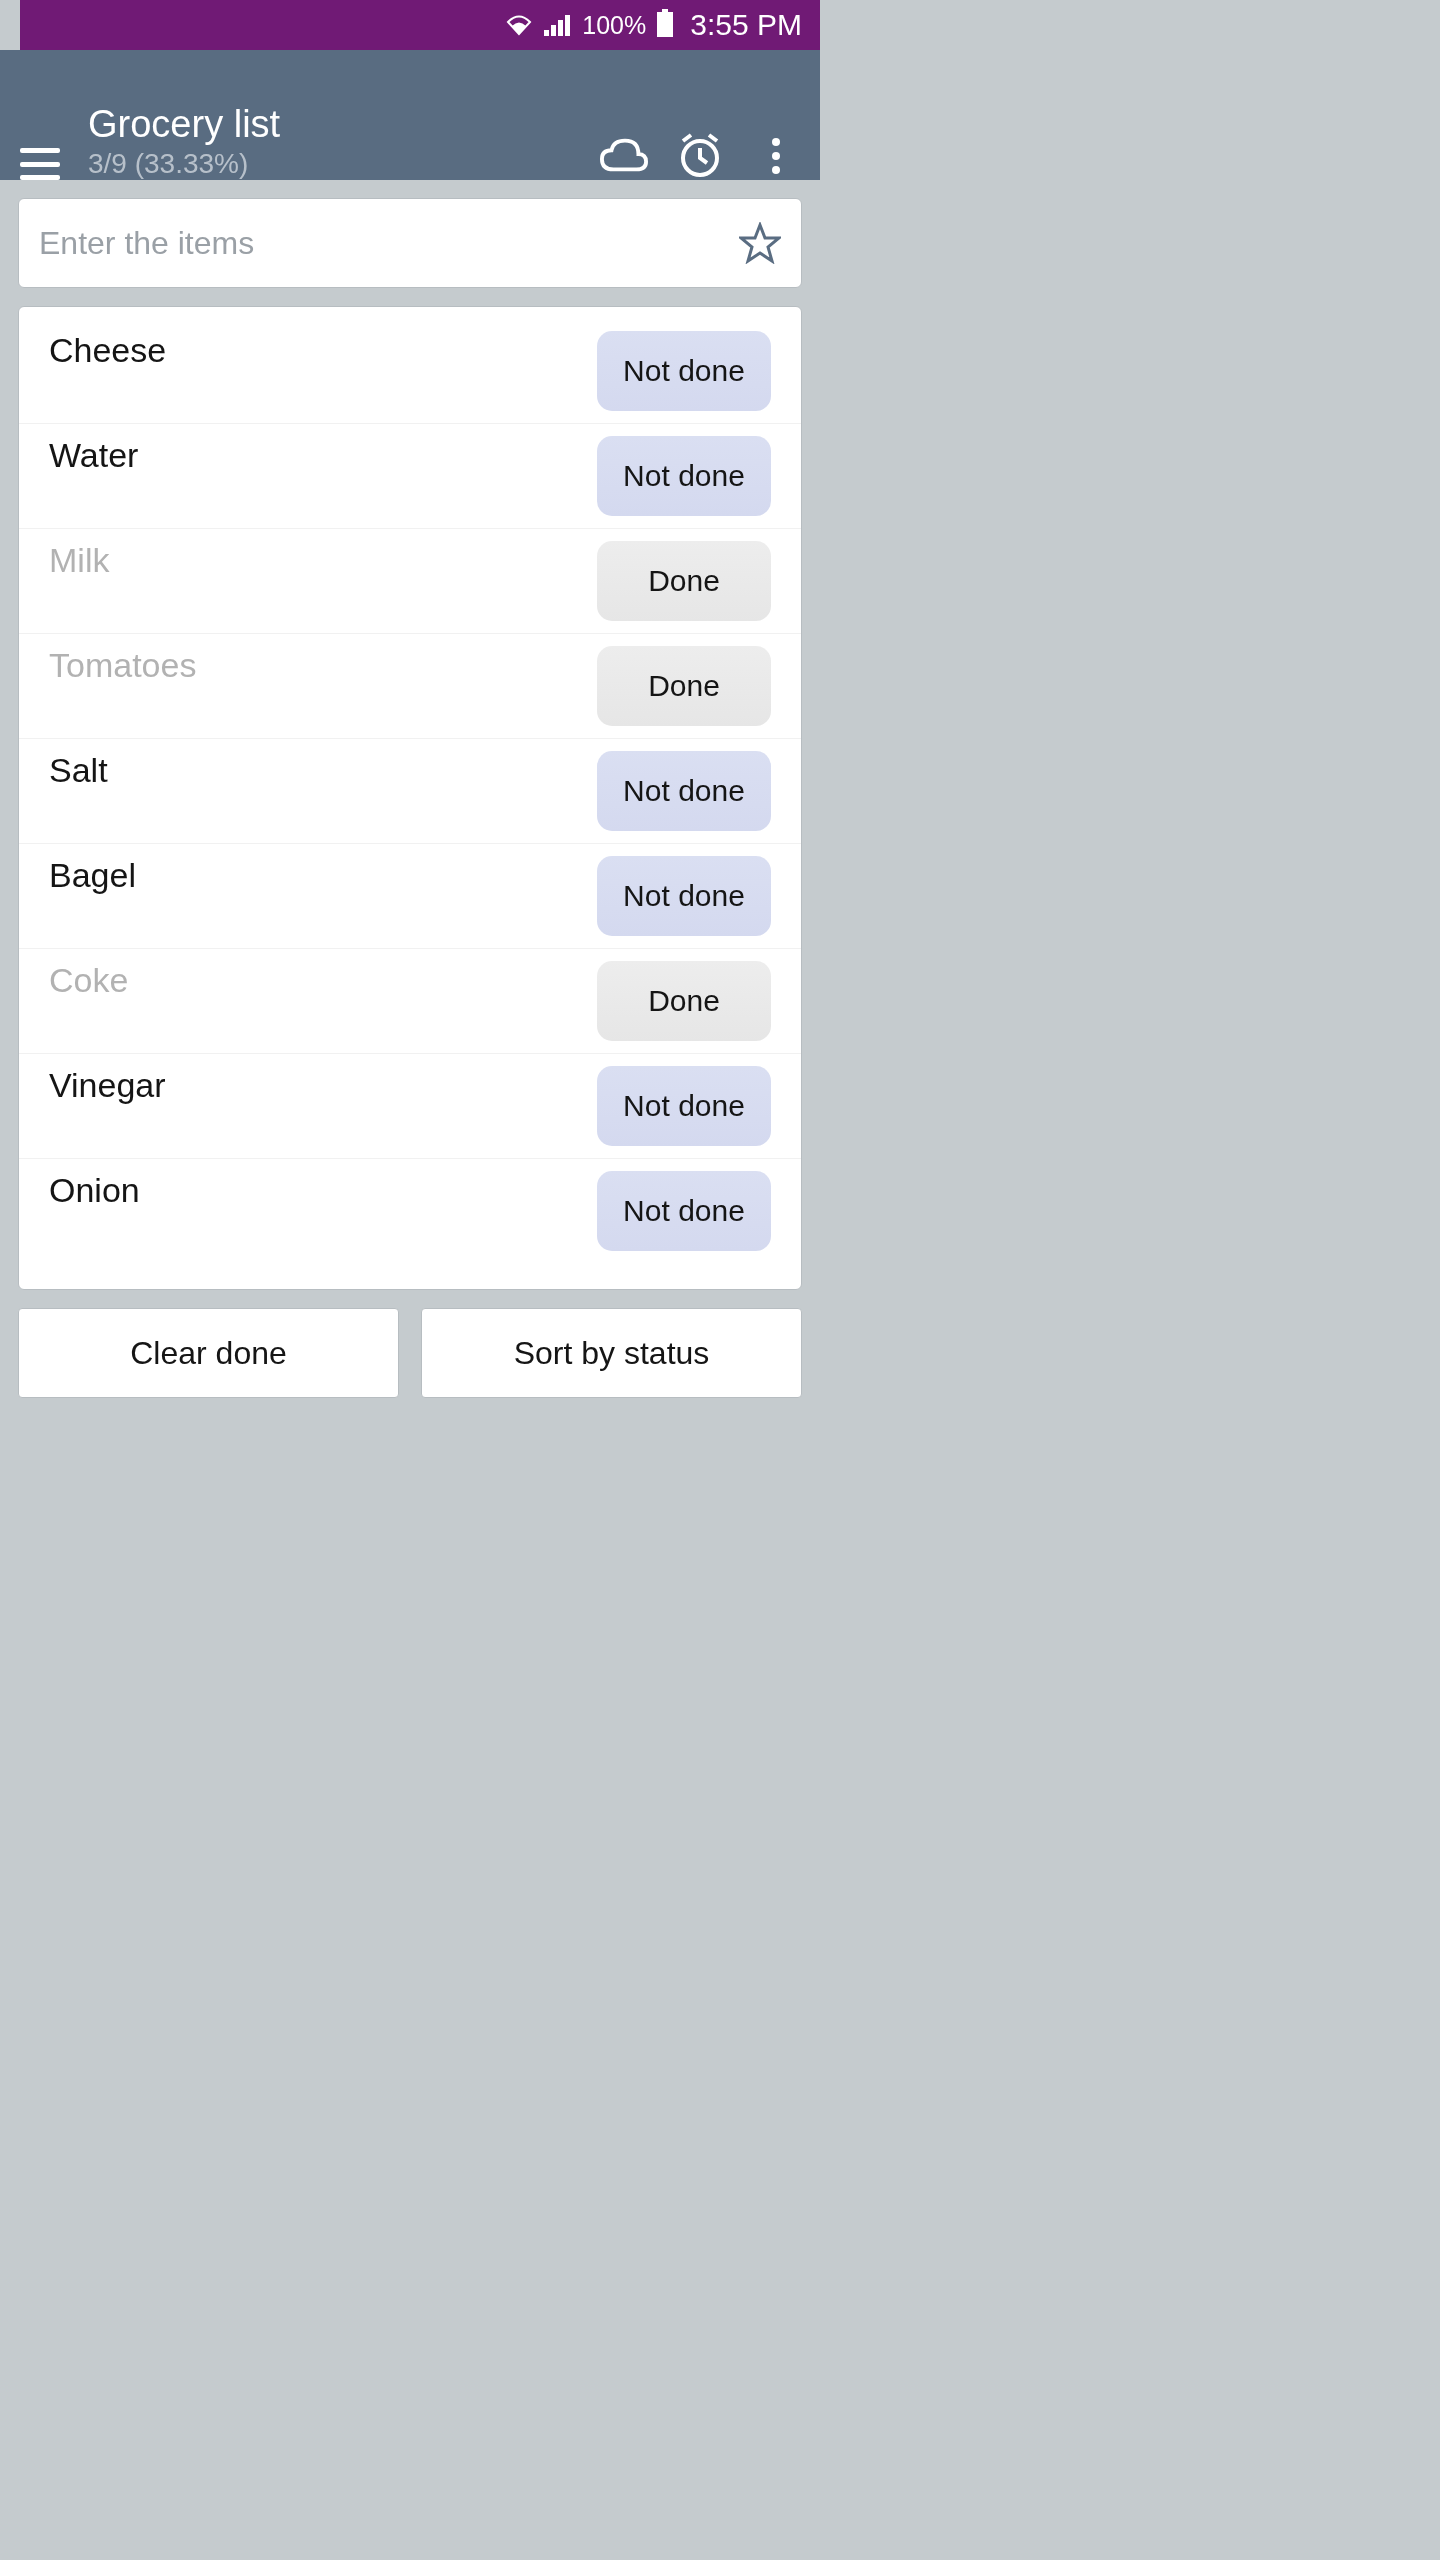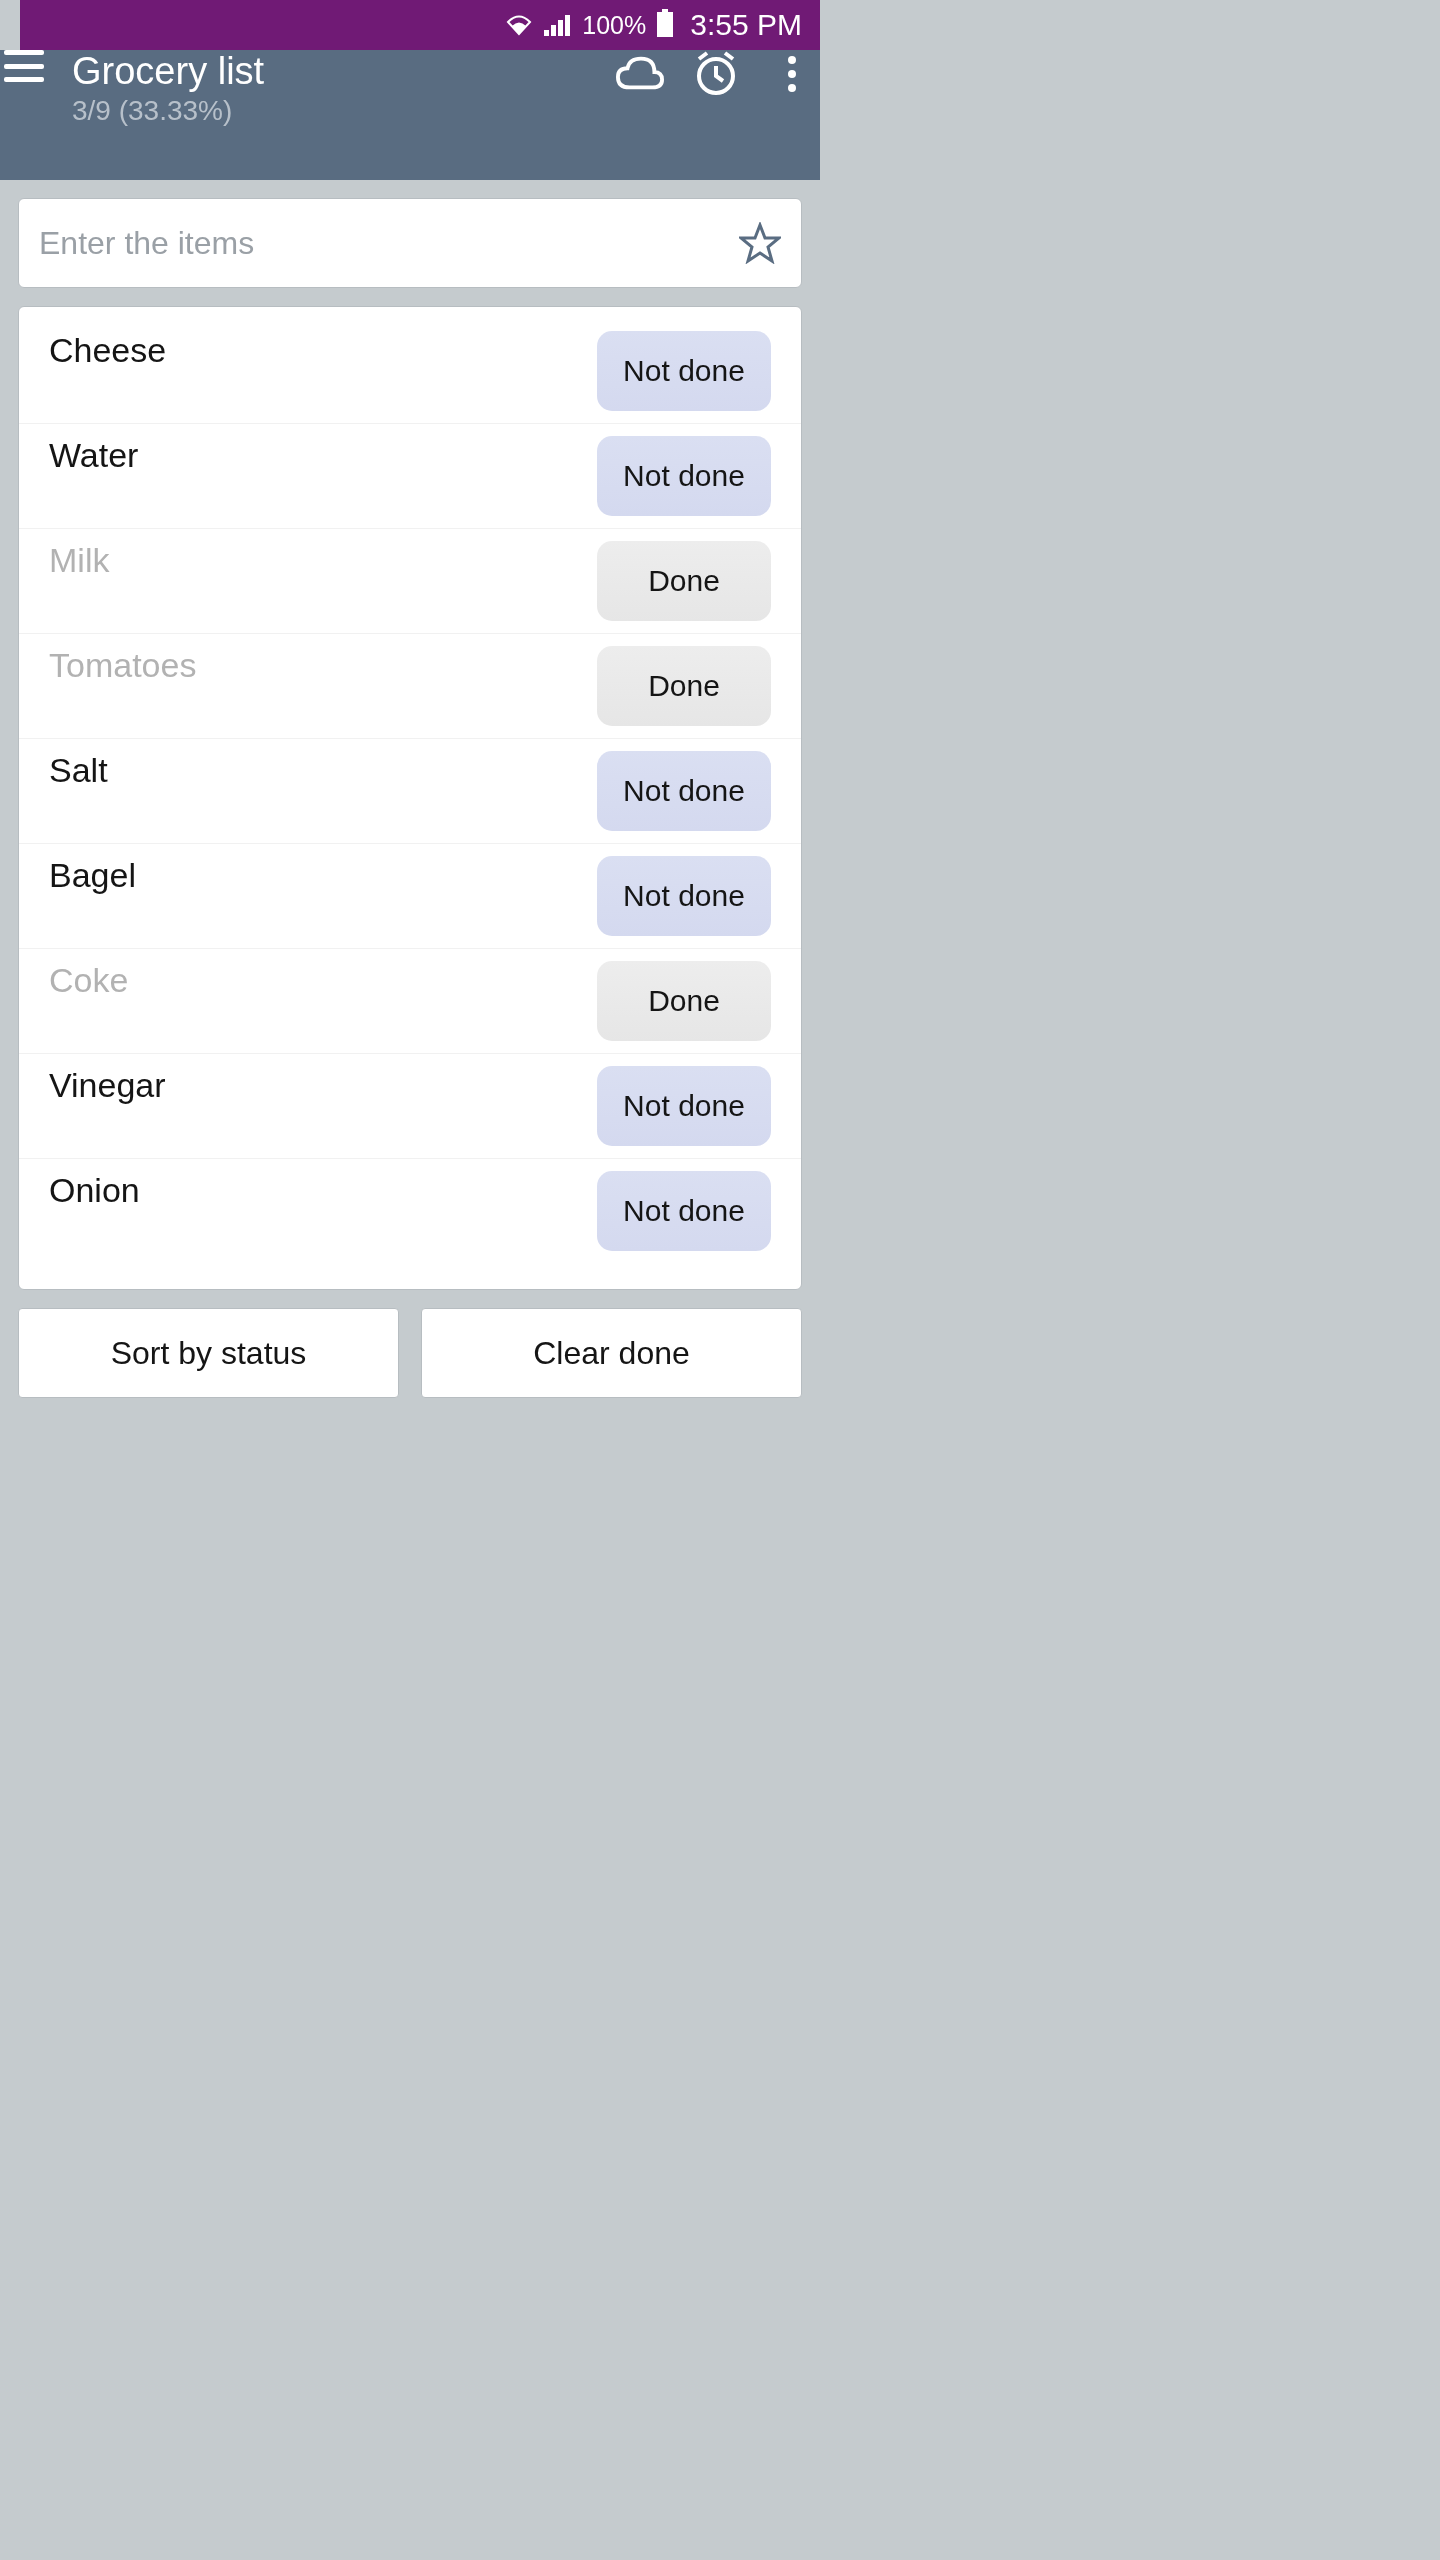--- a/index.html
+++ b/index.html
@@ -31,22 +31,22 @@
 }
 .status-bar .time {
   font-size: 30px;
   font-weight: 400;
   margin-left: 6px;
 }
 .app-bar {
   height: 130px;
   background: #596c81;
   display: flex;
-  align-items: flex-start;
-  padding: 0 4px;
+  align-items: flex-end;
+  padding: 0 20px;
   gap: 28px;
 }
 .hamburger {
   width: 40px;
   height: 32px;
   display: flex;
   flex-direction: column;
   justify-content: space-between;
   cursor: pointer;
 }
@@ -255,15 +255,15 @@
       <span class="item-label">Vinegar</span>
       <button class="status-btn">Not done</button>
     </div>
     <div class="list-item">
       <span class="item-label">Onion</span>
       <button class="status-btn">Not done</button>
     </div>
   </div>
 
 <div class="bottom-row">
+  <button class="bottom-btn">Clear done</button>
   <button class="bottom-btn">Sort by status</button>
-  <button class="bottom-btn">Clear done</button>
 </div>
 
 </body></html>

